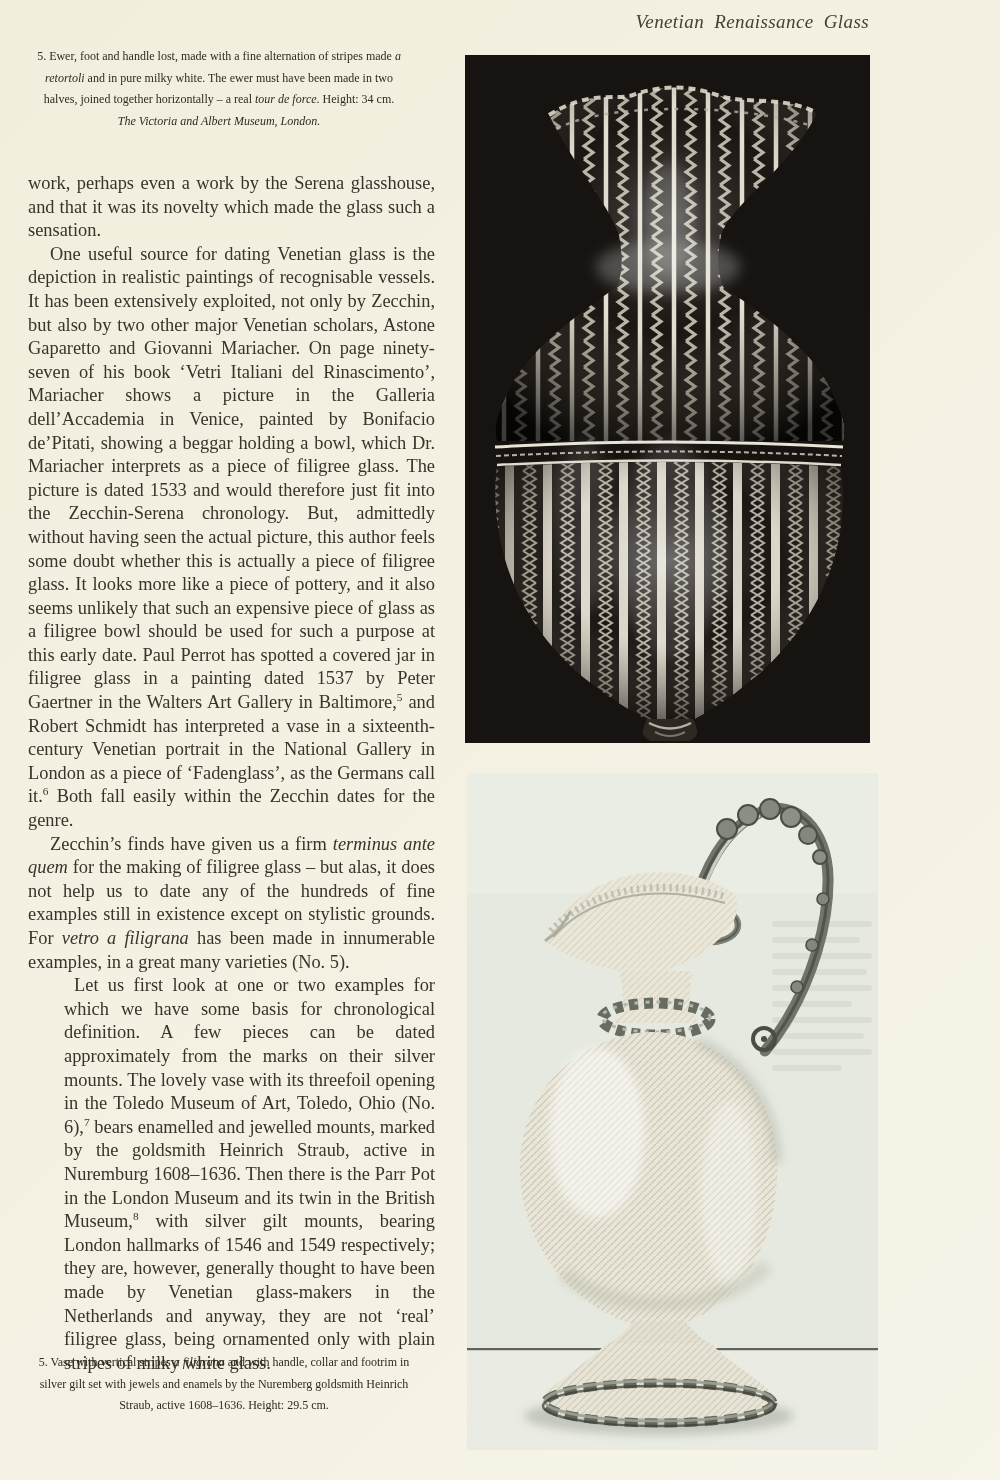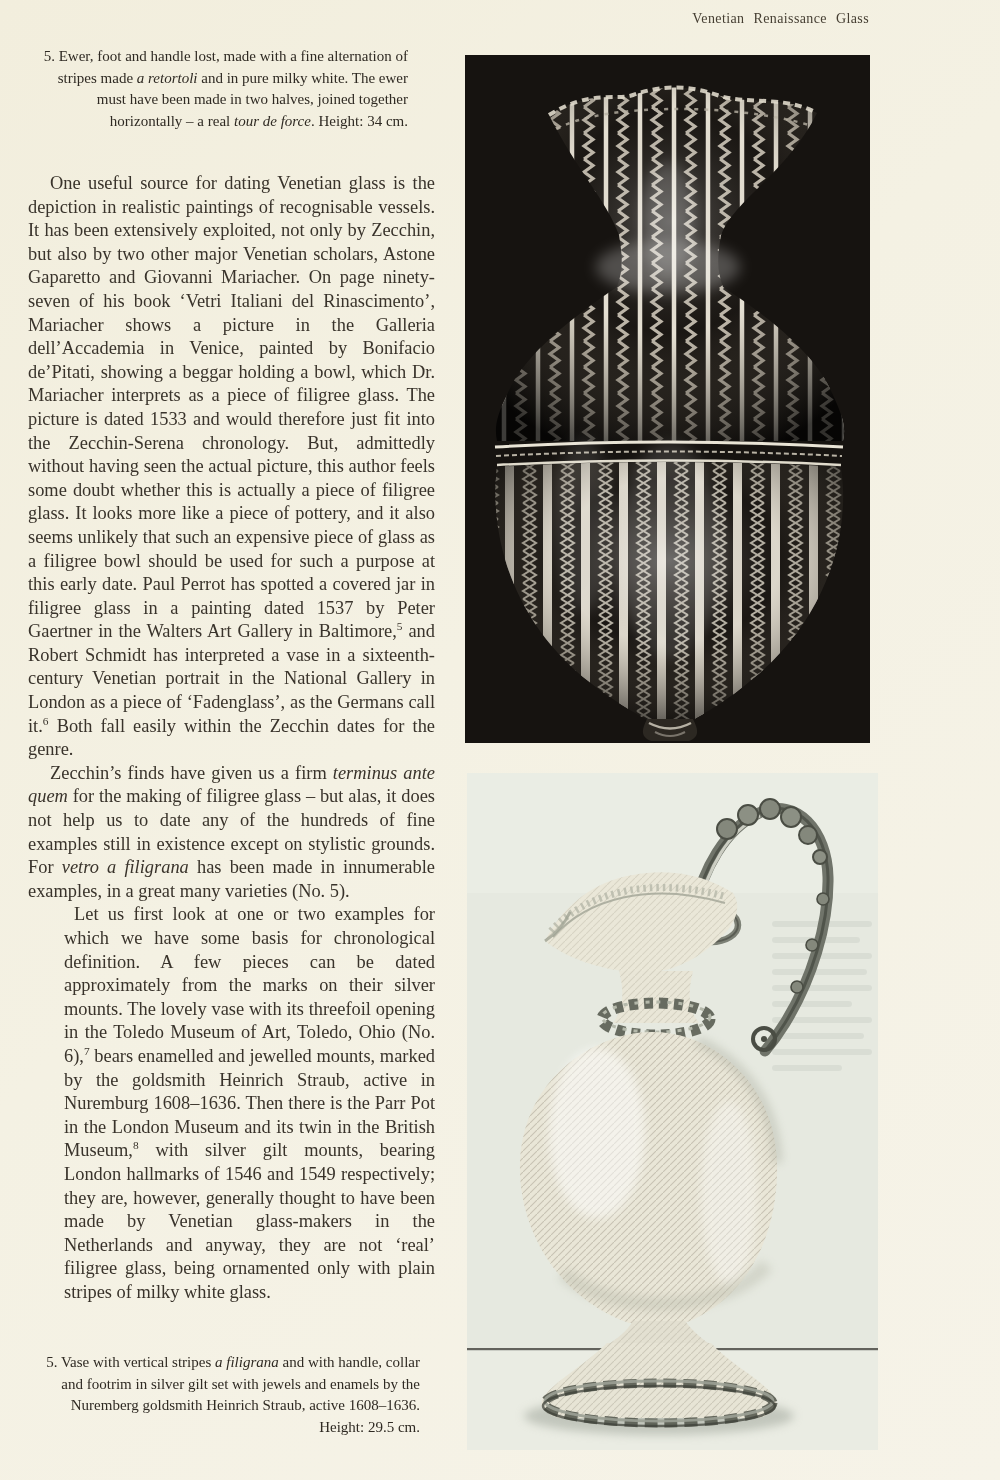--- a/index.html
+++ b/index.html
@@ -8,27 +8,27 @@
     position:relative;
     width:1000px;height:1480px;
     margin:0 auto;
     background:linear-gradient(135deg,#f2eedd 0%,#f4f1e3 45%,#f6f3e8 100%);
     overflow:hidden;
     font-family:"Liberation Serif","DejaVu Serif",serif;
     color:#39332b;
   }
   .running-head{
     position:absolute;top:11px;right:131px;
-    font-size:14px;color:#453e32;
+    font-style:italic;font-size:19px;color:#453e32;
     letter-spacing:.4px;word-spacing:5px;
   }
   .caption{
     position:absolute;left:30px;width:378px;
-    font-size:15px;line-height:21.6px;color:#2f2a23;
-    text-align:right;
+    font-size:12px;line-height:21.6px;color:#2f2a23;
+    text-align:center;
   }
   .caption-top{top:46px;}
   .caption-bottom{top:1352px;left:28px;width:392px;}
   .it{font-style:italic;}
   .credit{font-style:italic;}
   .bodycol{
     position:absolute;left:28px;top:172px;width:407px;
     font-size:18.4px;line-height:23.6px;
     text-align:justify;color:#39332b;
   }
@@ -43,23 +43,25 @@
 </style>
 </head>
 <body>
 
 <div class="page">
 
   <div class="running-head">Venetian Renaissance Glass</div>
 
   <div class="caption caption-top">
     <span>5. Ewer, foot and handle lost, made with a fine alternation of stripes made </span><span class="it">a retortoli</span><span> and in pure milky white. The ewer must have been made in two halves, joined together horizontally – a real </span><span class="it">tour de force</span><span>. Height: 34 cm.</span>
+    <div class="credit">The Victoria and Albert Museum, London.</div>
   </div>
 
   <div class="bodycol">
+    <p class="noindent"><span>work, perhaps even a work by the Serena glasshouse, and that it was its novelty which made the glass such a sensation.</span></p>
     <p><span>One useful source for dating Venetian glass is the depiction in realistic paintings of recognisable vessels. It has been extensively exploited, not only by Zecchin, but also by two other major Venetian scholars, Astone Gaparetto and Giovanni Mariacher. On page ninety-seven of his book ‘Vetri Italiani del Rinascimento’, Mariacher shows a picture in the Galleria dell’Accademia in Venice, painted by Bonifacio de’Pitati, showing a beggar holding a bowl, which Dr. Mariacher interprets as a piece of filigree glass. The picture is dated 1533 and would therefore just fit into the Zecchin-Serena chronology. But, admittedly without having seen the actual picture, this author feels some doubt whether this is actually a piece of filigree glass. It looks more like a piece of pottery, and it also seems unlikely that such an expensive piece of glass as a filigree bowl should be used for such a purpose at this early date. Paul Perrot has spotted a covered jar in filigree glass in a painting dated 1537 by Peter Gaertner in the Walters Art Gallery in Baltimore,</span><sup>5</sup><span> and Robert Schmidt has interpreted a vase in a sixteenth-century Venetian portrait in the National Gallery in London as a piece of ‘Fadenglass’, as the Germans call it.</span><sup>6</sup><span> Both fall easily within the Zecchin dates for the genre.</span></p>
     <p><span>Zecchin’s finds have given us a firm </span><span class="it">terminus ante quem</span><span> for the making of filigree glass – but alas, it does not help us to date any of the hundreds of fine examples still in existence except on stylistic grounds. For </span><span class="it">vetro a filigrana</span><span> has been made in innumerable examples, in a great many varieties (No. 5).</span></p>
     <p class="smallindent"><span>Let us first look at one or two examples for which we have some basis for chronological definition. A few pieces can be dated approximately from the marks on their silver mounts. The lovely vase with its threefoil opening in the Toledo Museum of Art, Toledo, Ohio (No. 6),</span><sup>7</sup><span> bears enamelled and jewelled mounts, marked by the goldsmith Heinrich Straub, active in Nuremburg 1608–1636. Then there is the Parr Pot in the London Museum and its twin in the British Museum,</span><sup>8</sup><span> with silver gilt mounts, bearing London hallmarks of 1546 and 1549 respectively; they are, however, generally thought to have been made by Venetian glass-makers in the Netherlands and anyway, they are not ‘real’ filigree glass, being ornamented only with plain stripes of milky white glass.</span></p>
   </div>
 
   <figure class="fig5" aria-label="Filigree glass ewer with alternating twisted and milky-white canes, photographed on black">
     <svg viewBox="0 0 405 688" preserveAspectRatio="none">
       <defs>
         <pattern id="pz" width="34" height="26" patternUnits="userSpaceOnUse">
           <path d="M17,0 L26,6.5 L17,13 L26,19.5 L17,26" stroke="#cfc8ba" stroke-width="3.2" fill="none" opacity="0.92"></path>

